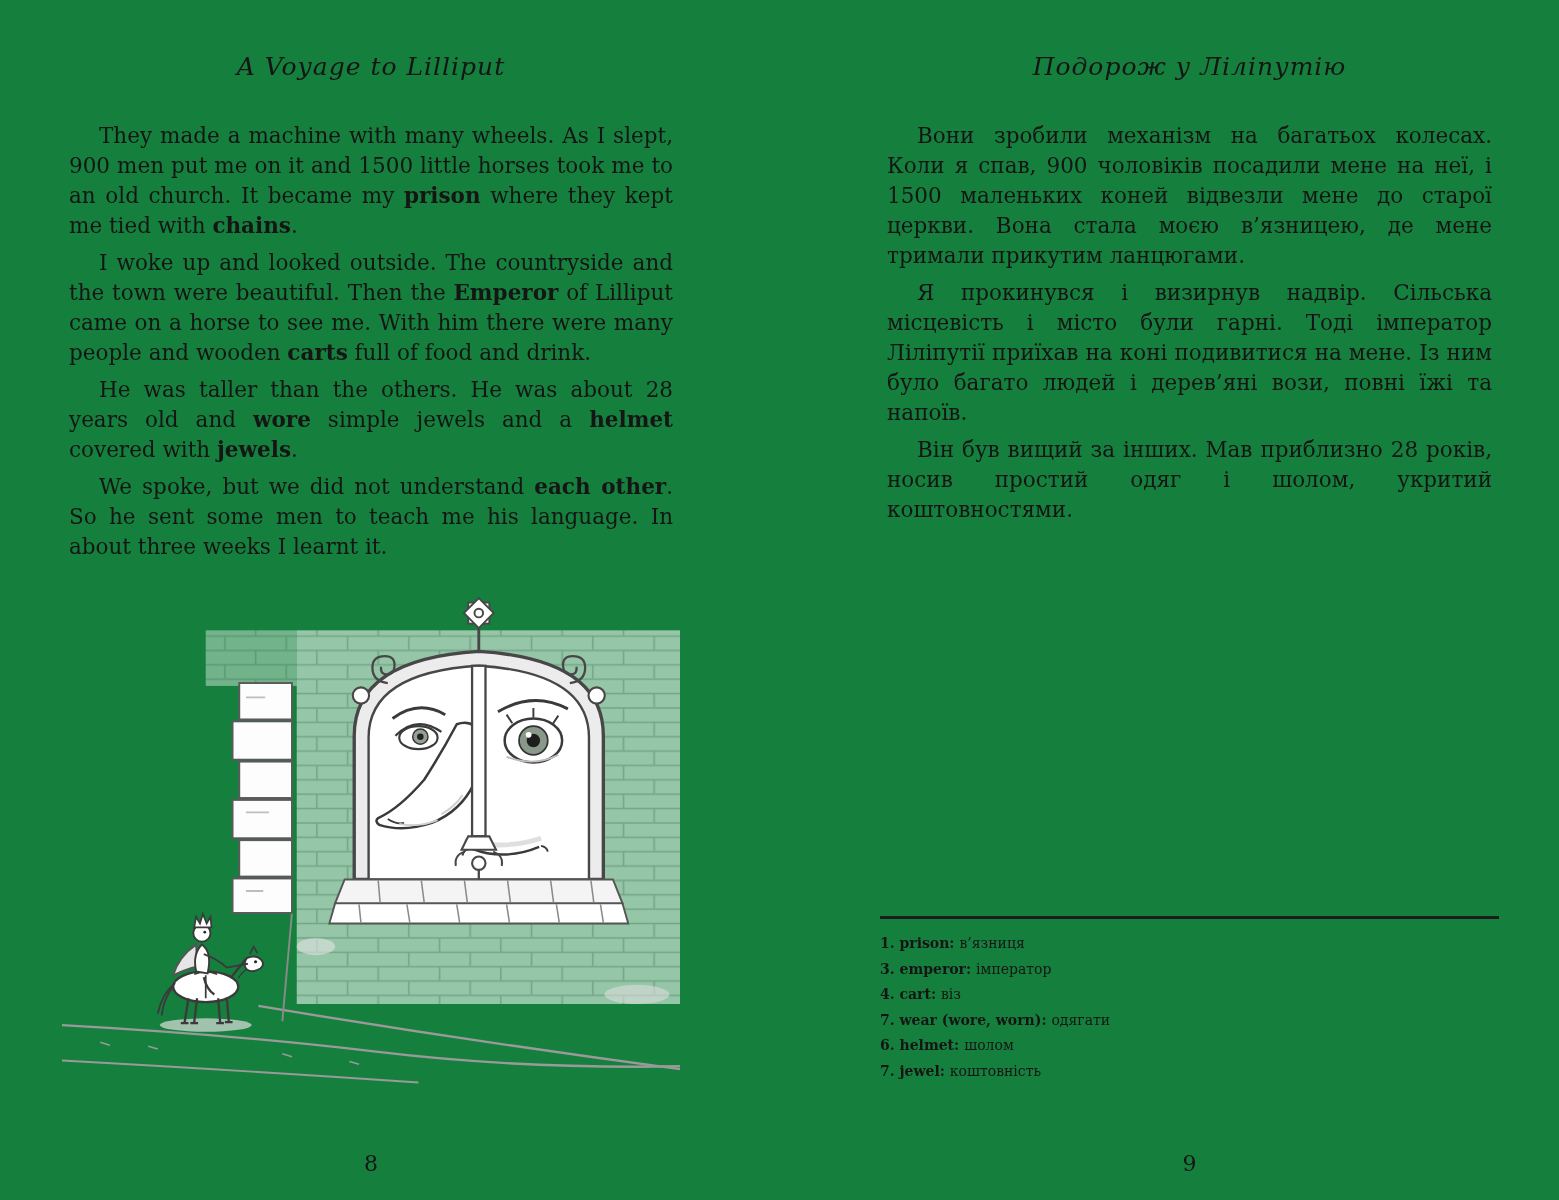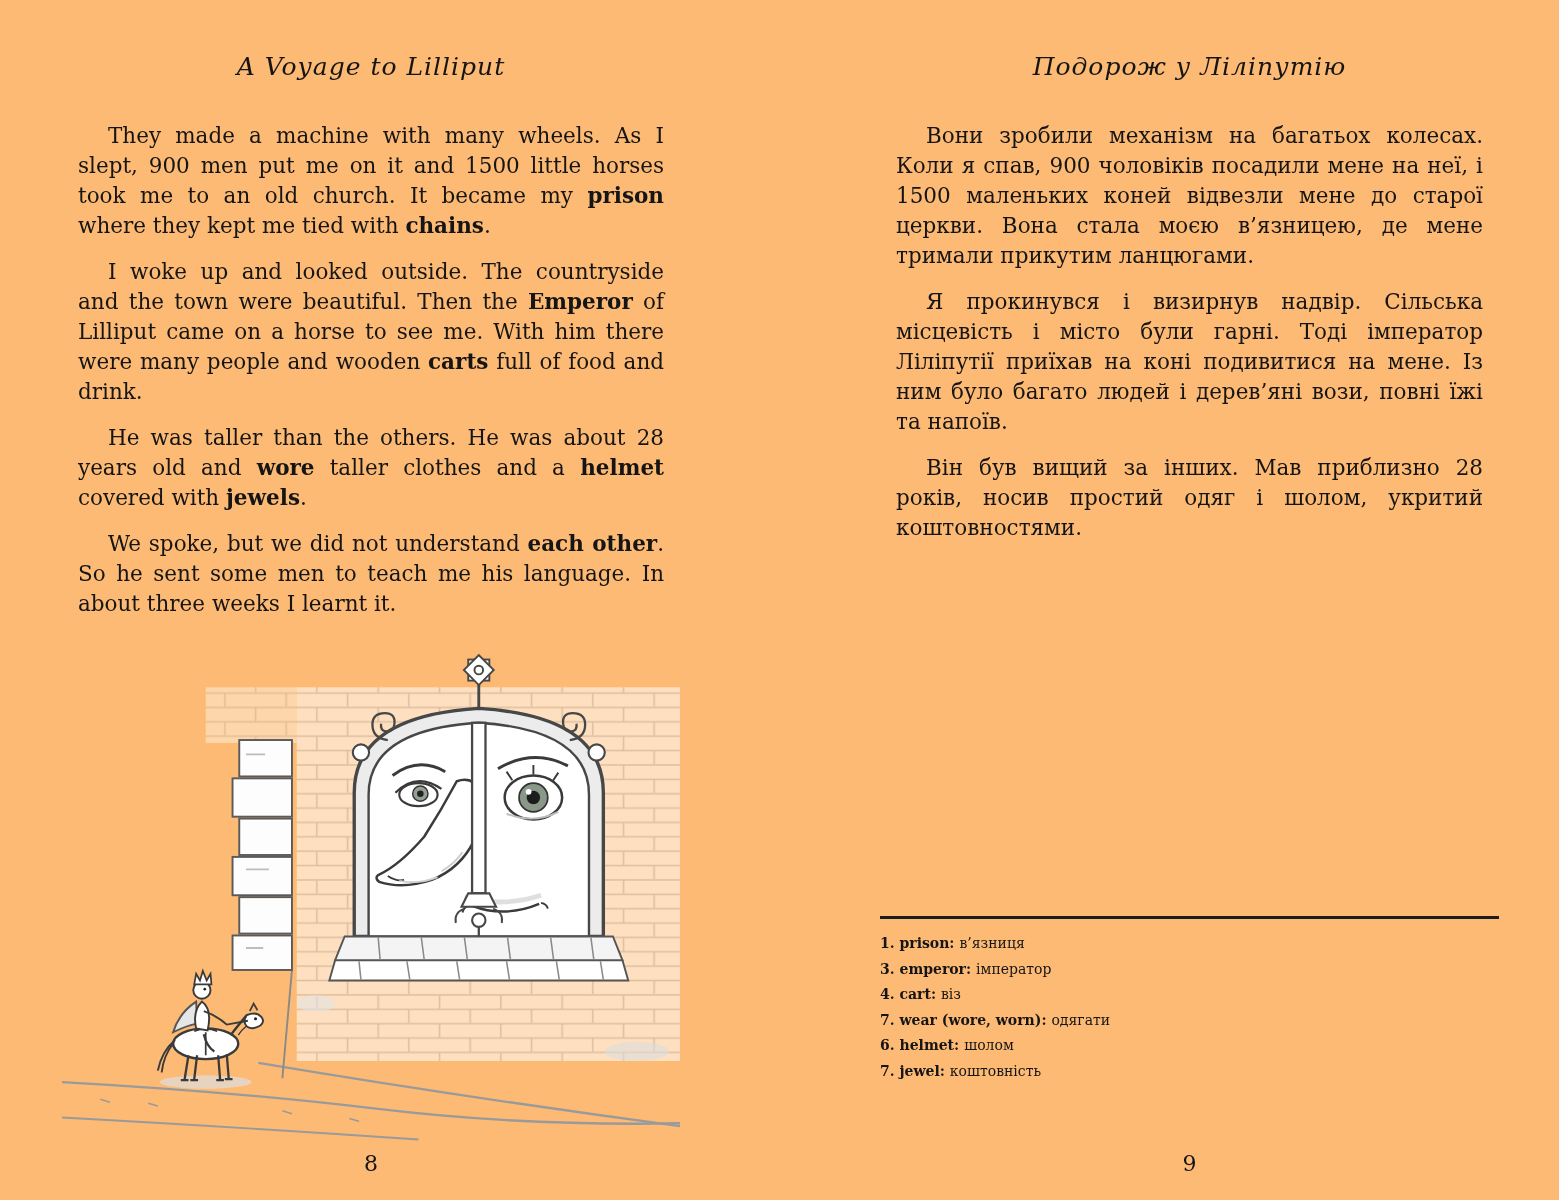--- a/index.html
+++ b/index.html
@@ -1,29 +1,29 @@
 <!DOCTYPE html>
 <html><head>
 <meta charset="utf-8">
 <style>
   html,body{margin:0;padding:0;}
   body{
     width:1559px;height:1200px;background:#ffffff;color:#151515;
     font-family:"DejaVu Serif", serif;overflow:hidden;
   }
   .spread{display:flex;width:1559px;height:1200px;}
-  .page{position:relative;box-sizing:border-box;height:1200px;background:#fdba74;}
+  .page{position:relative;box-sizing:border-box;height:1200px;background:#15803d;}
   .page-left{width:780px;padding:38px 100px 0 62px;}
   .page-right{width:779px;padding:38px 60px 0 100px;}
   .header{
     text-align:center;font-style:italic;font-size:25px;letter-spacing:1px;
     margin:14px 0 40px 0;
   }
   .body-text p{
-    margin:16px;text-indent:30px;font-size:21.5px;line-height:30px;
+    margin:7px;text-indent:30px;font-size:21.5px;line-height:30px;
     text-align:justify;
   }
   .body-text b{font-weight:bold;}
   .illustration{margin-top:30px;width:100%;}
   .illustration svg{display:block;width:100%;height:auto;}
   .pagenum{position:absolute;bottom:24px;text-align:center;font-size:22px;}
   .pagenum-left{left:62px;right:100px;}
   .pagenum-right{left:100px;right:60px;}
   .vocab{position:absolute;left:100px;right:60px;top:916px;}
   .vocab-rule{height:0;border-top:3px solid #1c1c1c;margin-bottom:12px;}
@@ -33,21 +33,21 @@
 </head>
 <body>
 
 <div class="spread">
 
   <div class="page page-left">
     <div class="header">A Voyage to Lilliput</div>
     <div class="body-text">
         <p><span>They made a machine with many wheels. As I slept, 900 men put me on it and 1500 little horses took me to an old church. It became my </span><b>prison</b><span> where they kept me tied with </span><b>chains</b><span>.</span></p>
         <p><span>I woke up and looked outside. The countryside and the town were beautiful. Then the </span><b>Emperor</b><span> of Lilliput came on a horse to see me. With him there were many people and wooden </span><b>carts</b><span> full of food and drink.</span></p>
-        <p><span>He was taller than the others. He was about 28 years old and </span><b>wore</b><span> taller clothes and a </span><b>helmet</b><span> covered with </span><b>jewels</b><span>.</span></p>
+        <p><span>He was taller than the others. He was about 28 years old and </span><b>wore</b><span> simple jewels and a </span><b>helmet</b><span> covered with </span><b>jewels</b><span>.</span></p>
         <p><span>We spoke, but we did not understand </span><b>each other</b><span>. So he sent some men to teach me his language. In about three weeks I learnt it.</span></p>
       </div>
 
     <div class="illustration">
       <svg viewBox="0 0 645 515" xmlns="http://www.w3.org/2000/svg">
         <defs>
           <pattern id="bricks" width="64" height="30" patternUnits="userSpaceOnUse">
             <rect width="64" height="30" fill="#ffffff"></rect>
             <path d="M0,1 H64 M0,16 H64 M10,1 V16 M42,16 V31" stroke="#c3c3c3" stroke-width="1.6" fill="none"></path>
           </pattern>

